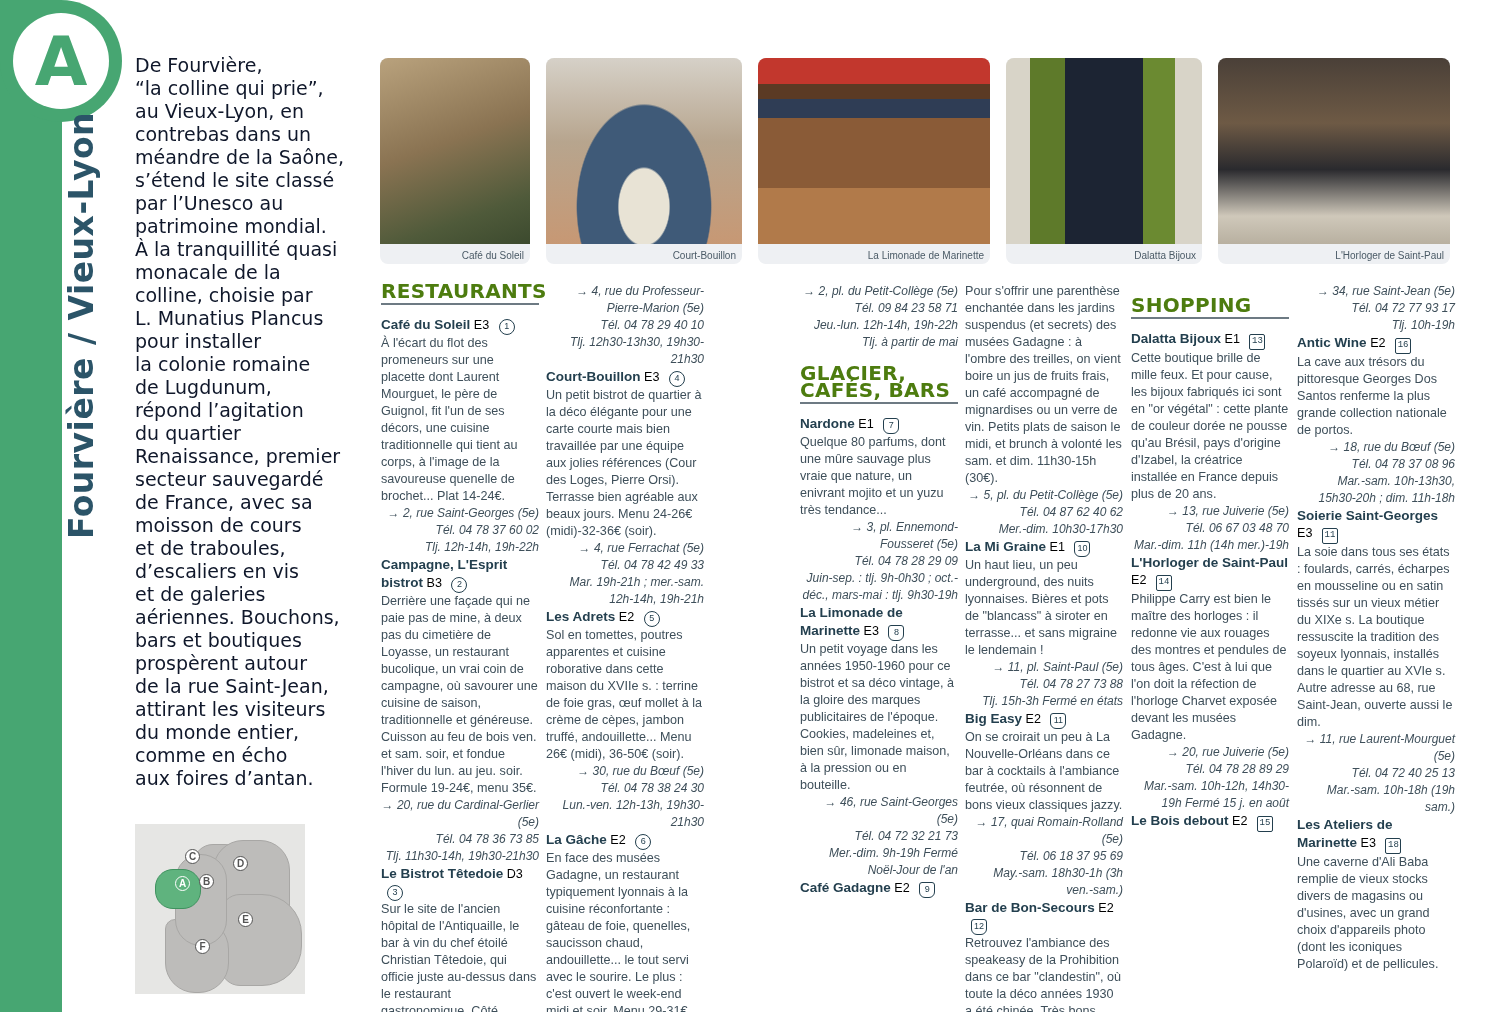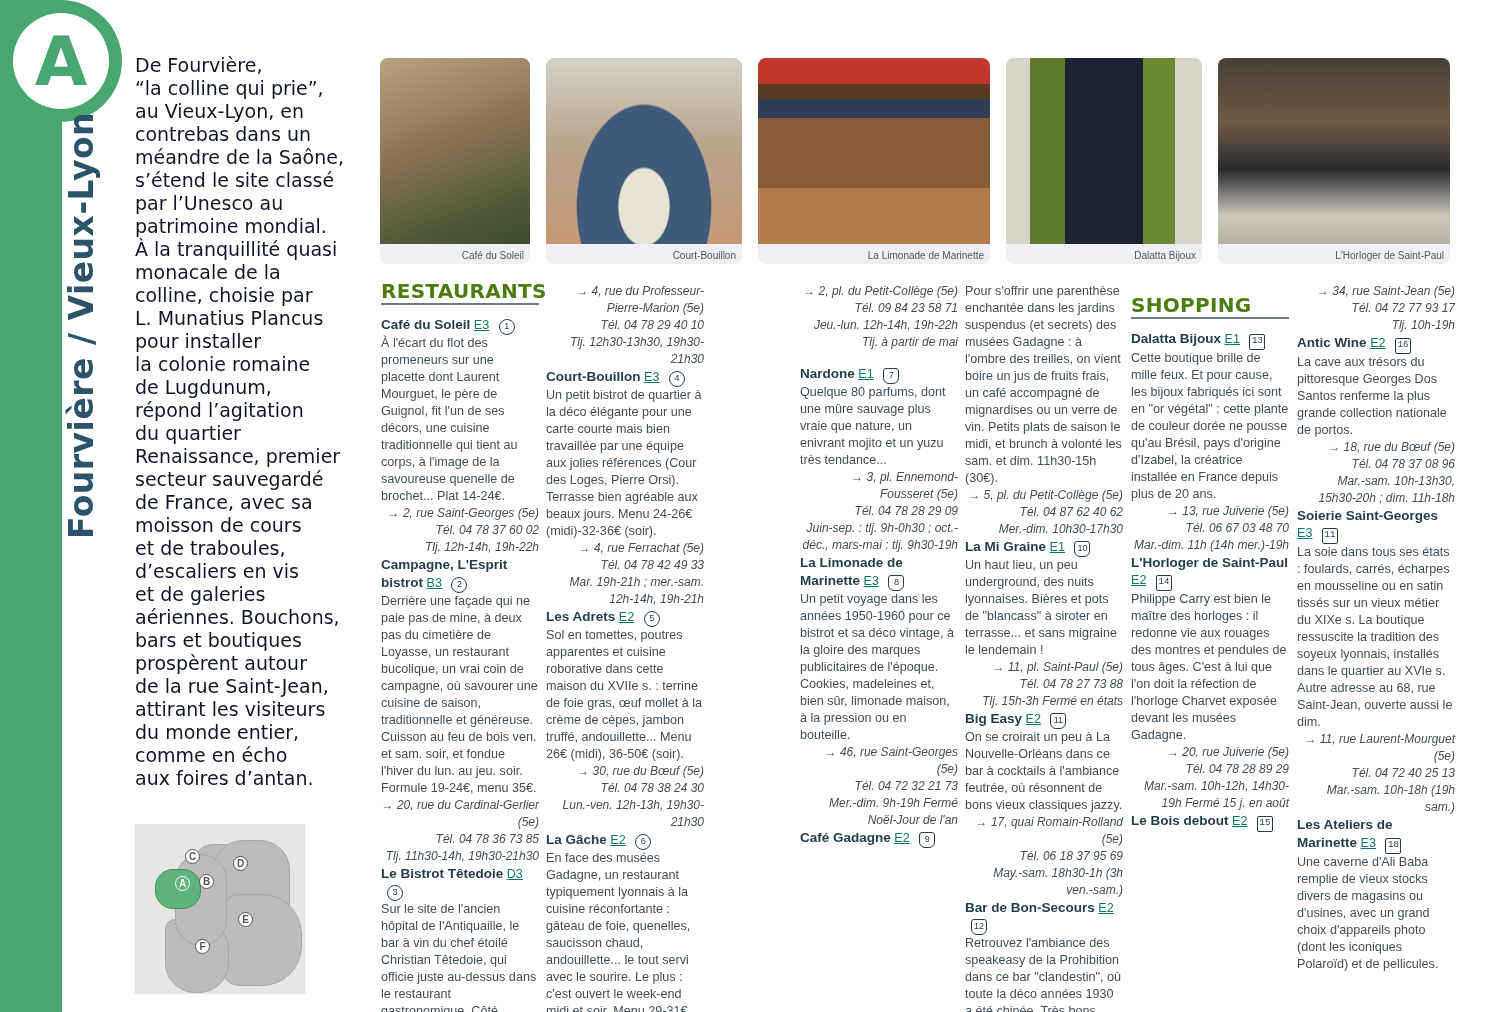--- a/index.html
+++ b/index.html
@@ -52,21 +52,21 @@
   .column {
     position: absolute; top: 283px; width: 158px; font-family: "Liberation Sans Narrow", "Liberation Sans", sans-serif;
     font-size: 12.6px; line-height: 17px; color: #3e4f5a;
   }
   .section-title {
     font-weight: bold; font-size: 20px; letter-spacing: 0.3px; color: #4d7c0f; line-height: 17px;
     border-bottom: 2px solid #6d7a83; padding-bottom: 3px; margin: 0 0 11px 0;
     font-family: "DejaVu Sans", sans-serif;
   }
   .entry-name { font-weight: bold; color: #233f4e; font-size: 13.5px; }
-  .entry-ref { color: #0f766e; text-decoration: underline; }
+  .entry-ref { color: #000000; }
   .icon-marker {
     display: inline-block; font-size: 9px; line-height: 12px; width: 14px; height: 14px; text-align: center;
     border: 1.4px solid #233f4e; border-radius: 50%; color: #233f4e; margin-left: 6px; vertical-align: 0px;
   }
   .icon-marker.cup { border-radius: 3px 3px 6px 6px; }
   .icon-marker.bag { border-radius: 2px; font-family: Liberation Mono, monospace; }
   .addr { font-style: italic; font-size: 12px; text-align: right; }
   .gap { height: 14px; }
 </style>
 </head>
@@ -211,20 +211,21 @@
   </div>
 </div>
 
 <div class="column" style="left:800px;">
   <div>
     <div class="addr">→ 2, pl. du Petit-Collège (5e)</div>
     <div class="addr">Tél. 09 84 23 58 71</div>
     <div class="addr">Jeu.-lun. 12h-14h, 19h-22h Tlj. à partir de mai</div>
   </div>
   <div class="gap"></div>
+  <div class="section-title">GLACIER, CAFÉS, BARS</div>
   <div>
     <span class="entry-name">Nardone</span>
     <span class="entry-ref">E1</span>
     <span class="icon-marker cup">7</span>
     <div>Quelque 80 parfums, dont une mûre sauvage plus vraie que nature, un enivrant mojito et un yuzu très tendance...</div>
     <div class="addr">→ 3, pl. Ennemond-Fousseret (5e)</div>
     <div class="addr">Tél. 04 78 28 29 09</div>
     <div class="addr">Juin-sep. : tlj. 9h-0h30 ; oct.-déc., mars-mai : tlj. 9h30-19h</div>
   </div>
   <div>

